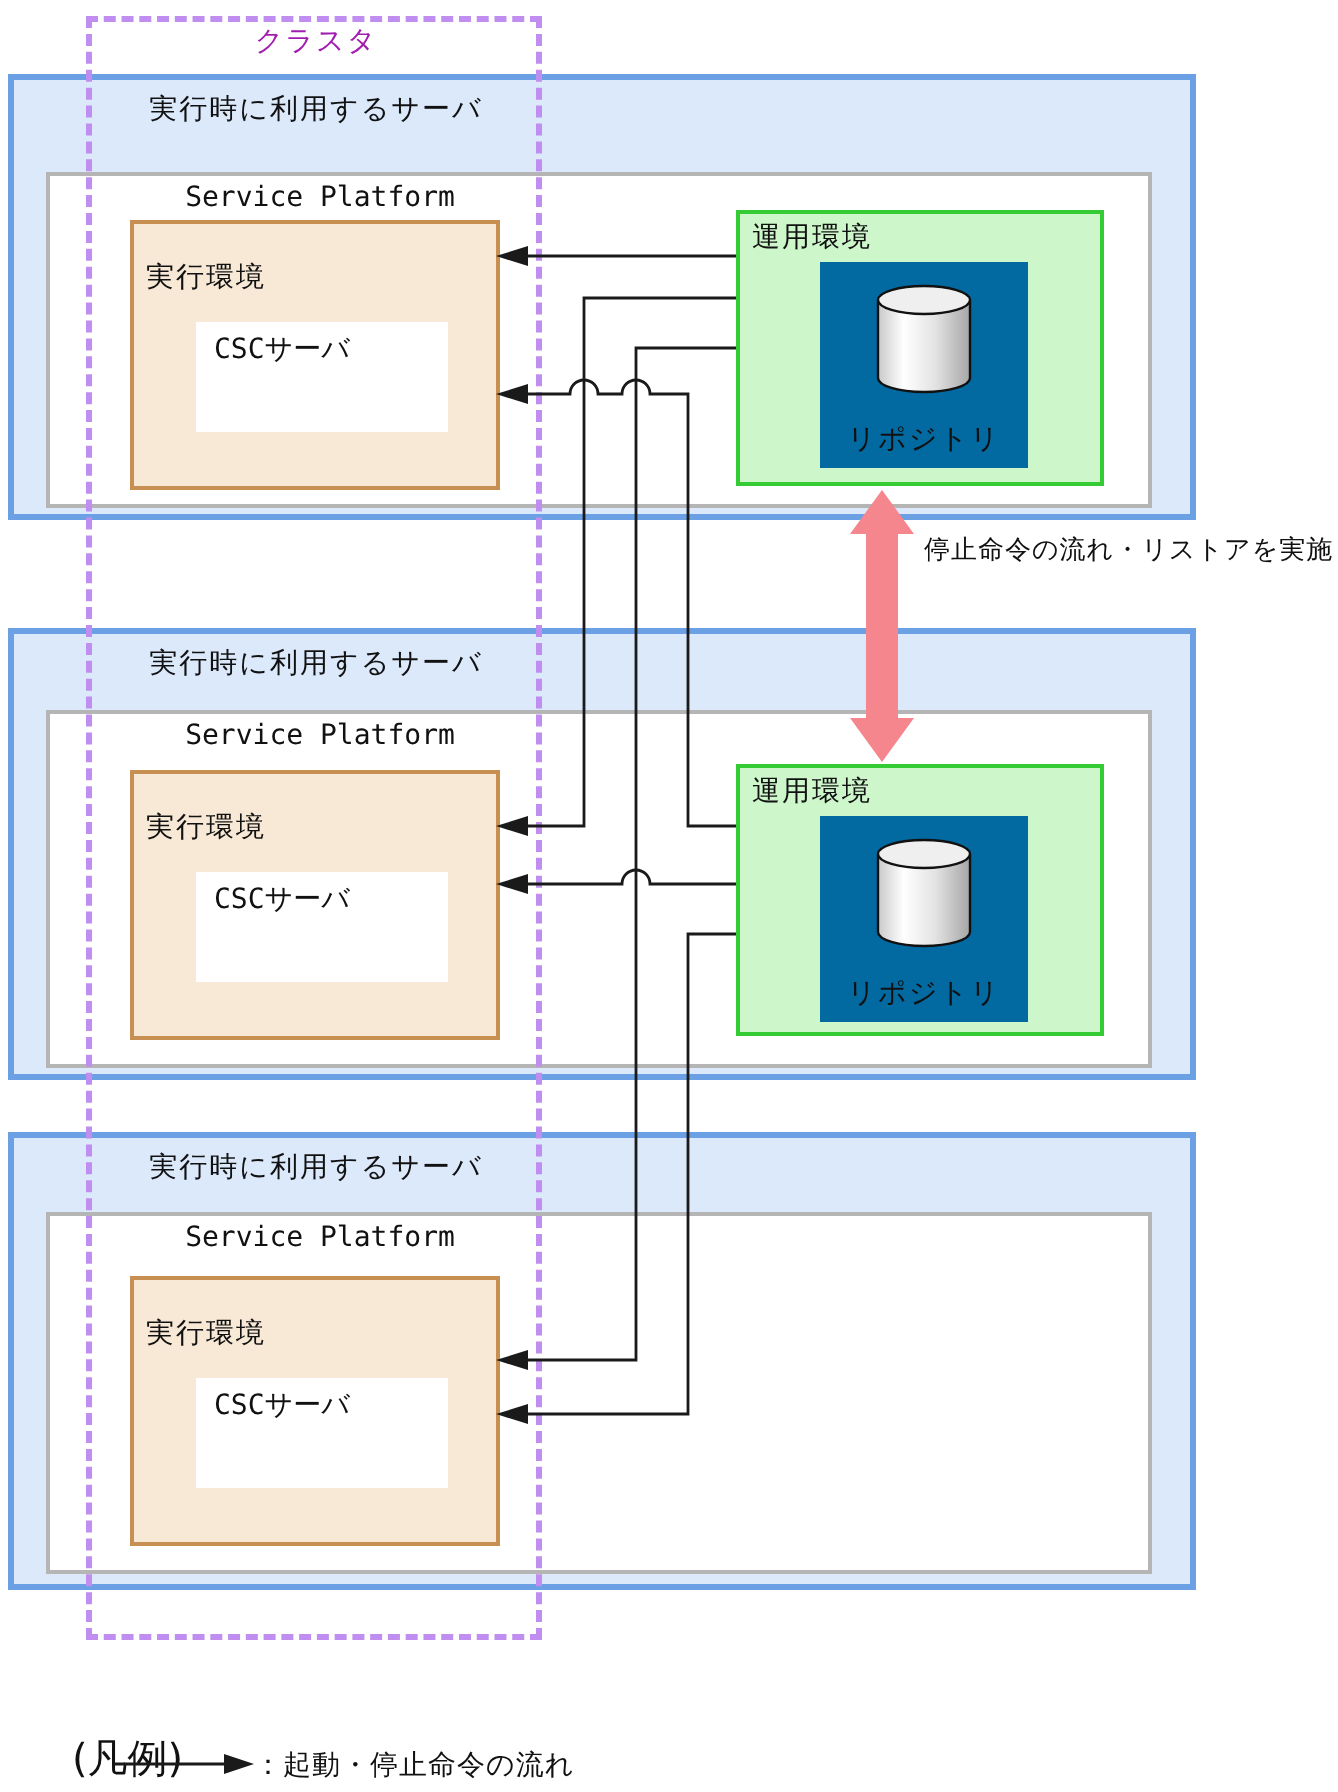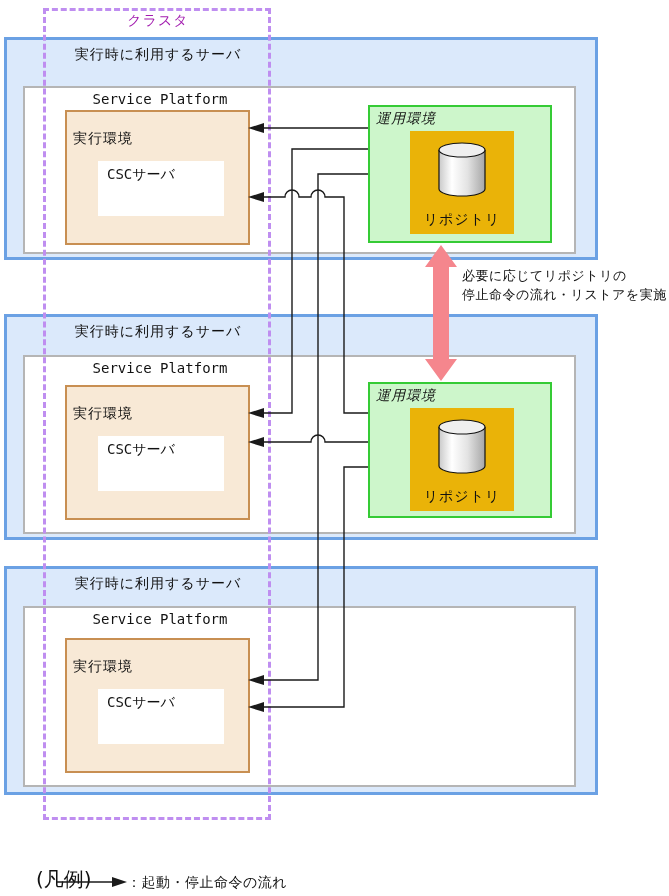--- a/index.html
+++ b/index.html
@@ -54,23 +54,23 @@
     position:absolute;top:5px;left:9px;font-size:14px;
     font-family:"DejaVu Sans Mono","Liberation Mono",monospace;
   }
   
   .op-box{
     position:absolute;left:368px;width:184px;background:#cdf6cb;
     border:2px solid #35cb35;box-sizing:border-box;z-index:3;
   }
   #op-env-1{top:105px;height:138px;}
   #op-env-2{top:382px;height:136px;}
-  .op-label{position:absolute;top:3px;left:6px;font-size:14px;letter-spacing:1px;font-style:italic;}
+  .op-label{position:absolute;top:3px;left:6px;font-size:14px;letter-spacing:1px;}
   .repo-box{
-    position:absolute;left:40px;top:24px;width:104px;height:103px;background:#eab308;
+    position:absolute;left:40px;top:24px;width:104px;height:103px;background:#0369a1;
   }
   .repo-cyl{position:absolute;left:28px;top:11px;}
   .repo-label{
     position:absolute;bottom:5px;left:0;width:100%;text-align:center;
     font-size:14px;letter-spacing:1px;
   }
   
   #overlay{position:absolute;left:0;top:0;z-index:6;pointer-events:none;}
   
   .backup-note{
@@ -189,21 +189,20 @@
       <polygon points="248,128 264,123 264,133"></polygon>
       <polygon points="248,197 264,192 264,202"></polygon>
       <polygon points="248,413 264,408 264,418"></polygon>
       <polygon points="248,442 264,437 264,447"></polygon>
       <polygon points="248,680 264,675 264,685"></polygon>
       <polygon points="248,707 264,702 264,712"></polygon>
     </g>
   </svg>
 
   <div class="backup-note">
-    <div>必要に応じてリポジトリの</div>
     <div>停止命令の流れ・リストアを実施</div>
   </div>
 
   <div class="legend-title">(凡例)</div>
   <svg class="legend-arrow" width="80" height="20" viewBox="0 0 80 20">
     <line x1="2" y1="10" x2="57" y2="10" stroke="#1a1a1a" stroke-width="1.5"></line>
     <polygon points="72,10 57,5 57,15" fill="#1a1a1a"></polygon>
   </svg>
   <div class="legend-label">：起動・停止命令の流れ</div>
 

